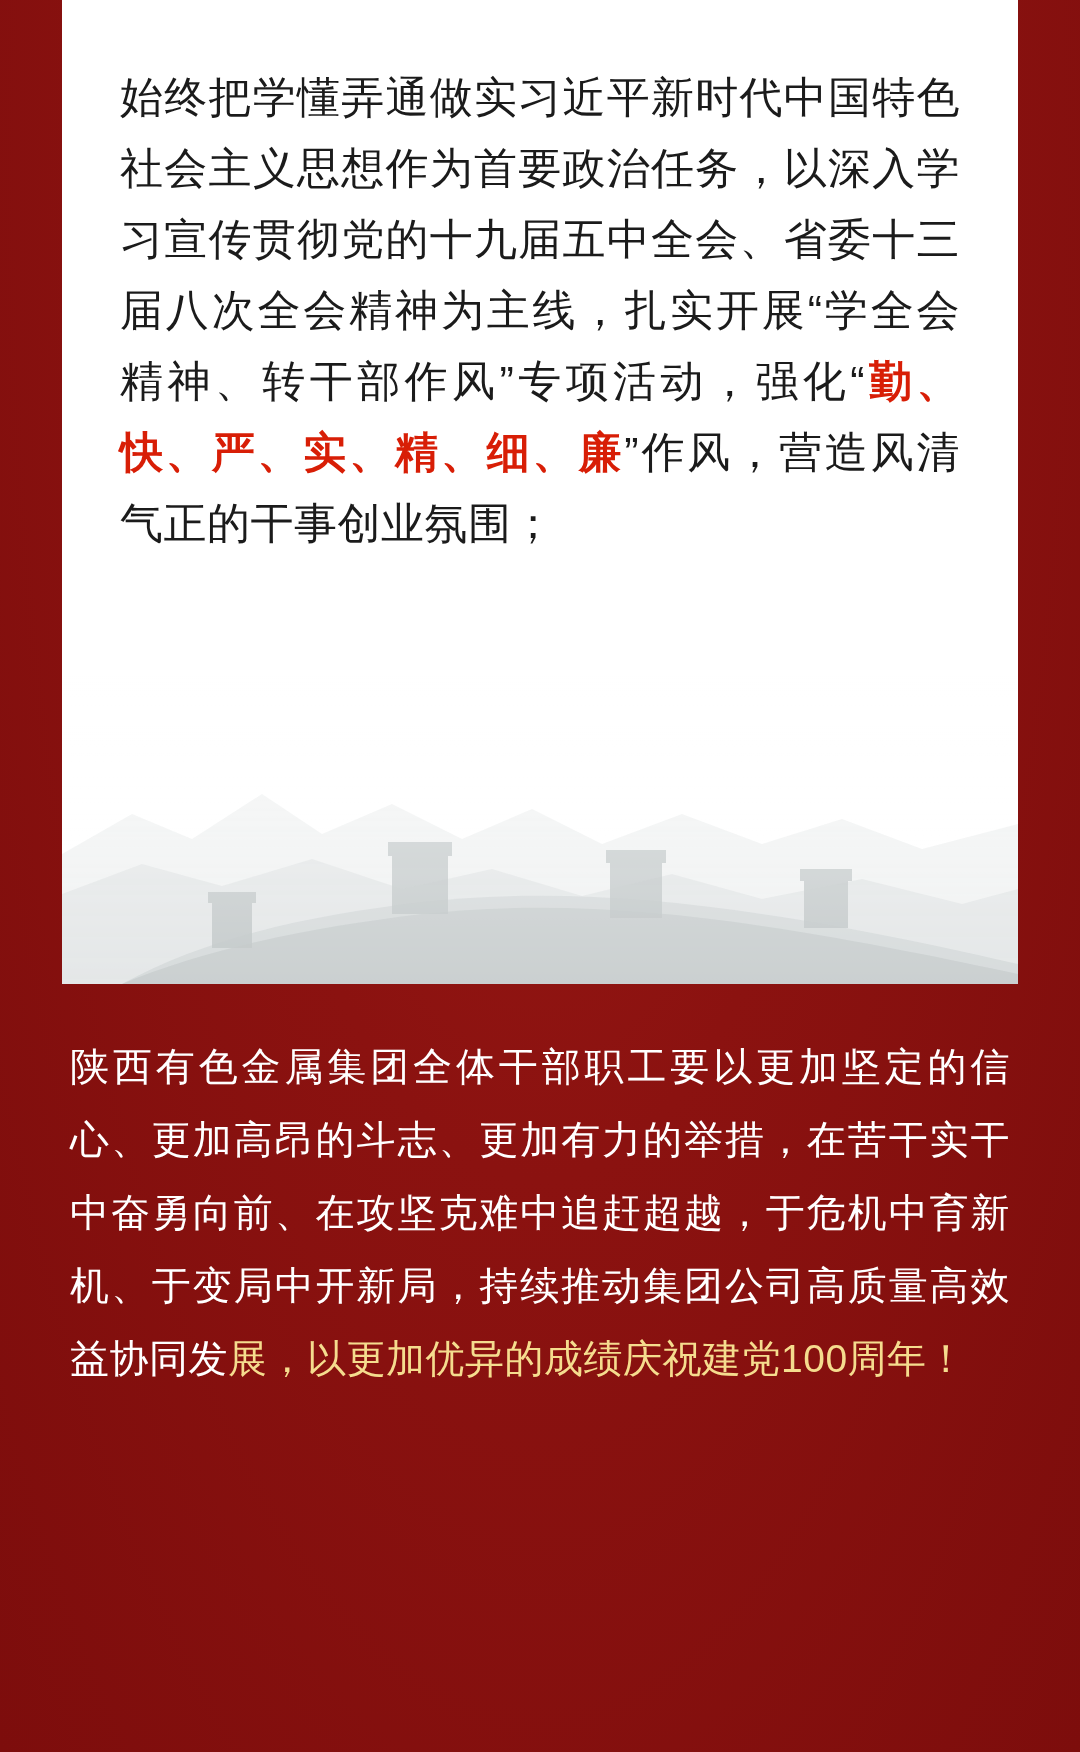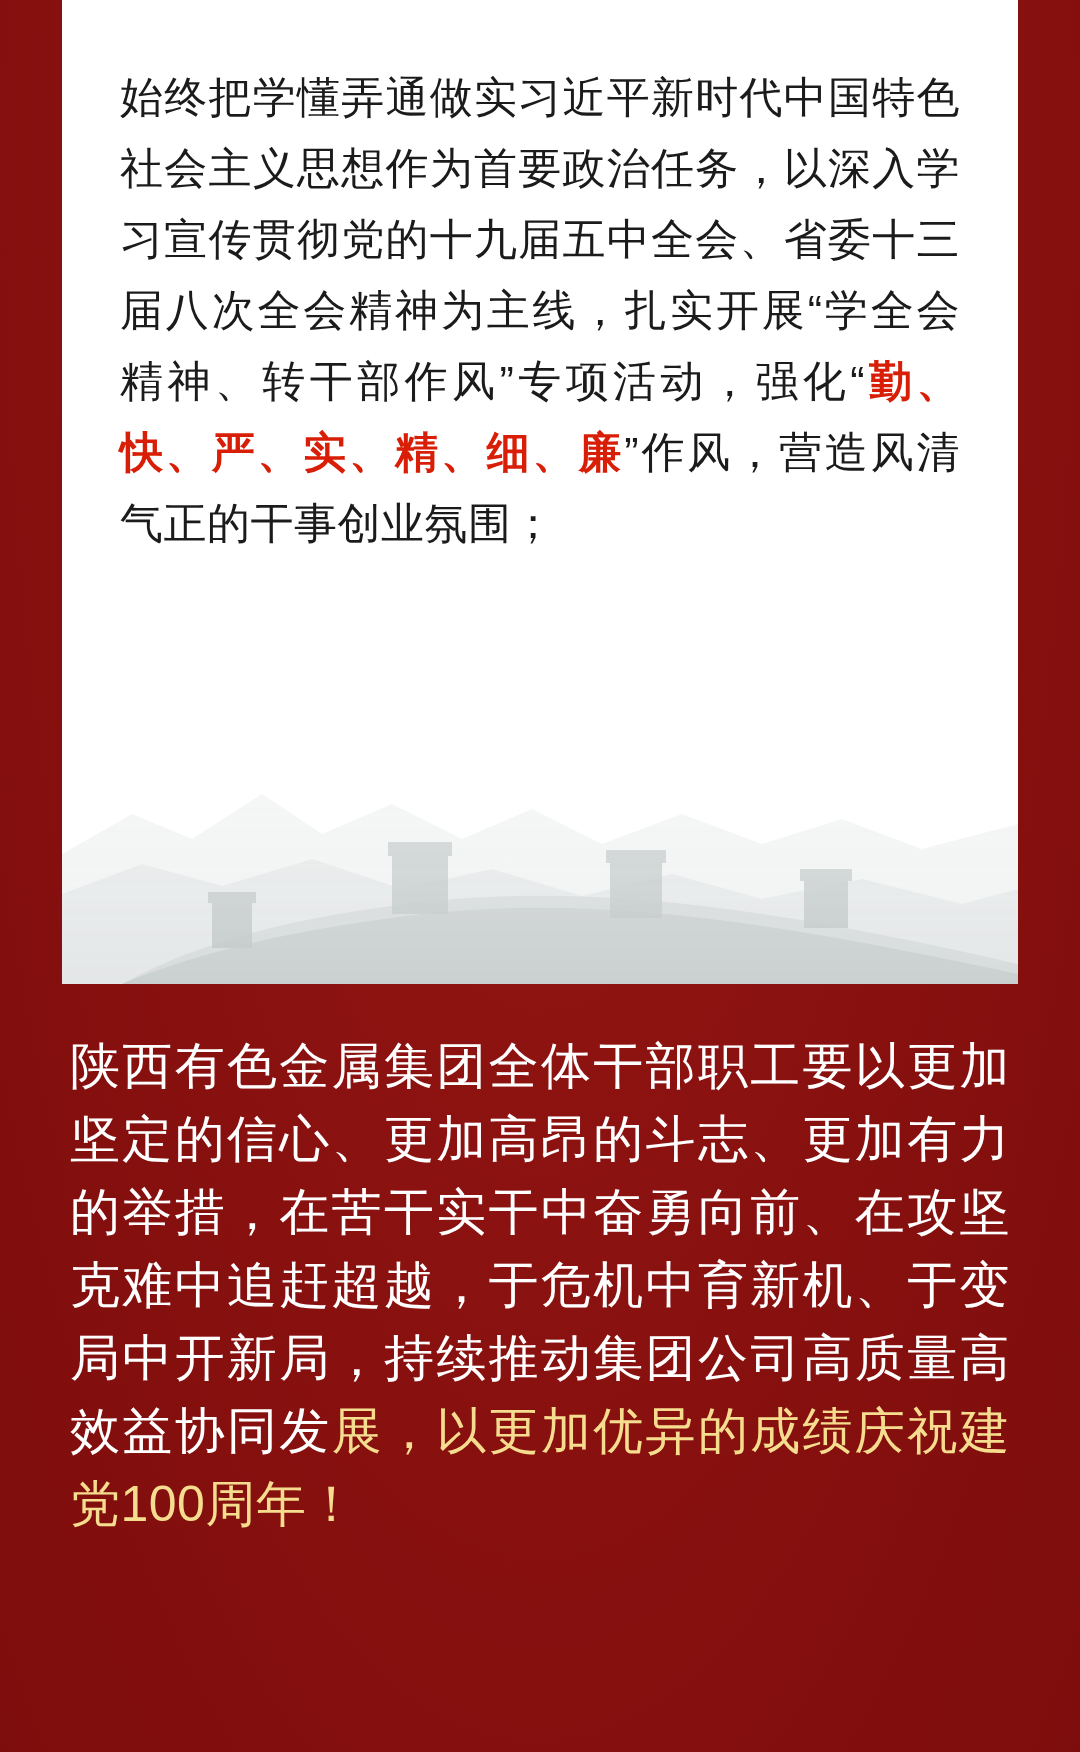--- a/index.html
+++ b/index.html
@@ -69,21 +69,21 @@
 
   
   .bottom-block {
     position: absolute;
     left: 62px;
     top: 1030px;
     width: 956px;
     padding: 0 8px;
   }
   .bottom-text {
-    font-size: 50px;
+    font-size: 39px;
     line-height: 73px;
     color: #ffffff;
     text-align: justify;
     letter-spacing: 0.5px;
     font-weight: 400;
     margin: 0;
   }
   .bottom-text .gold {
     color: #f5dc8e;
   }

